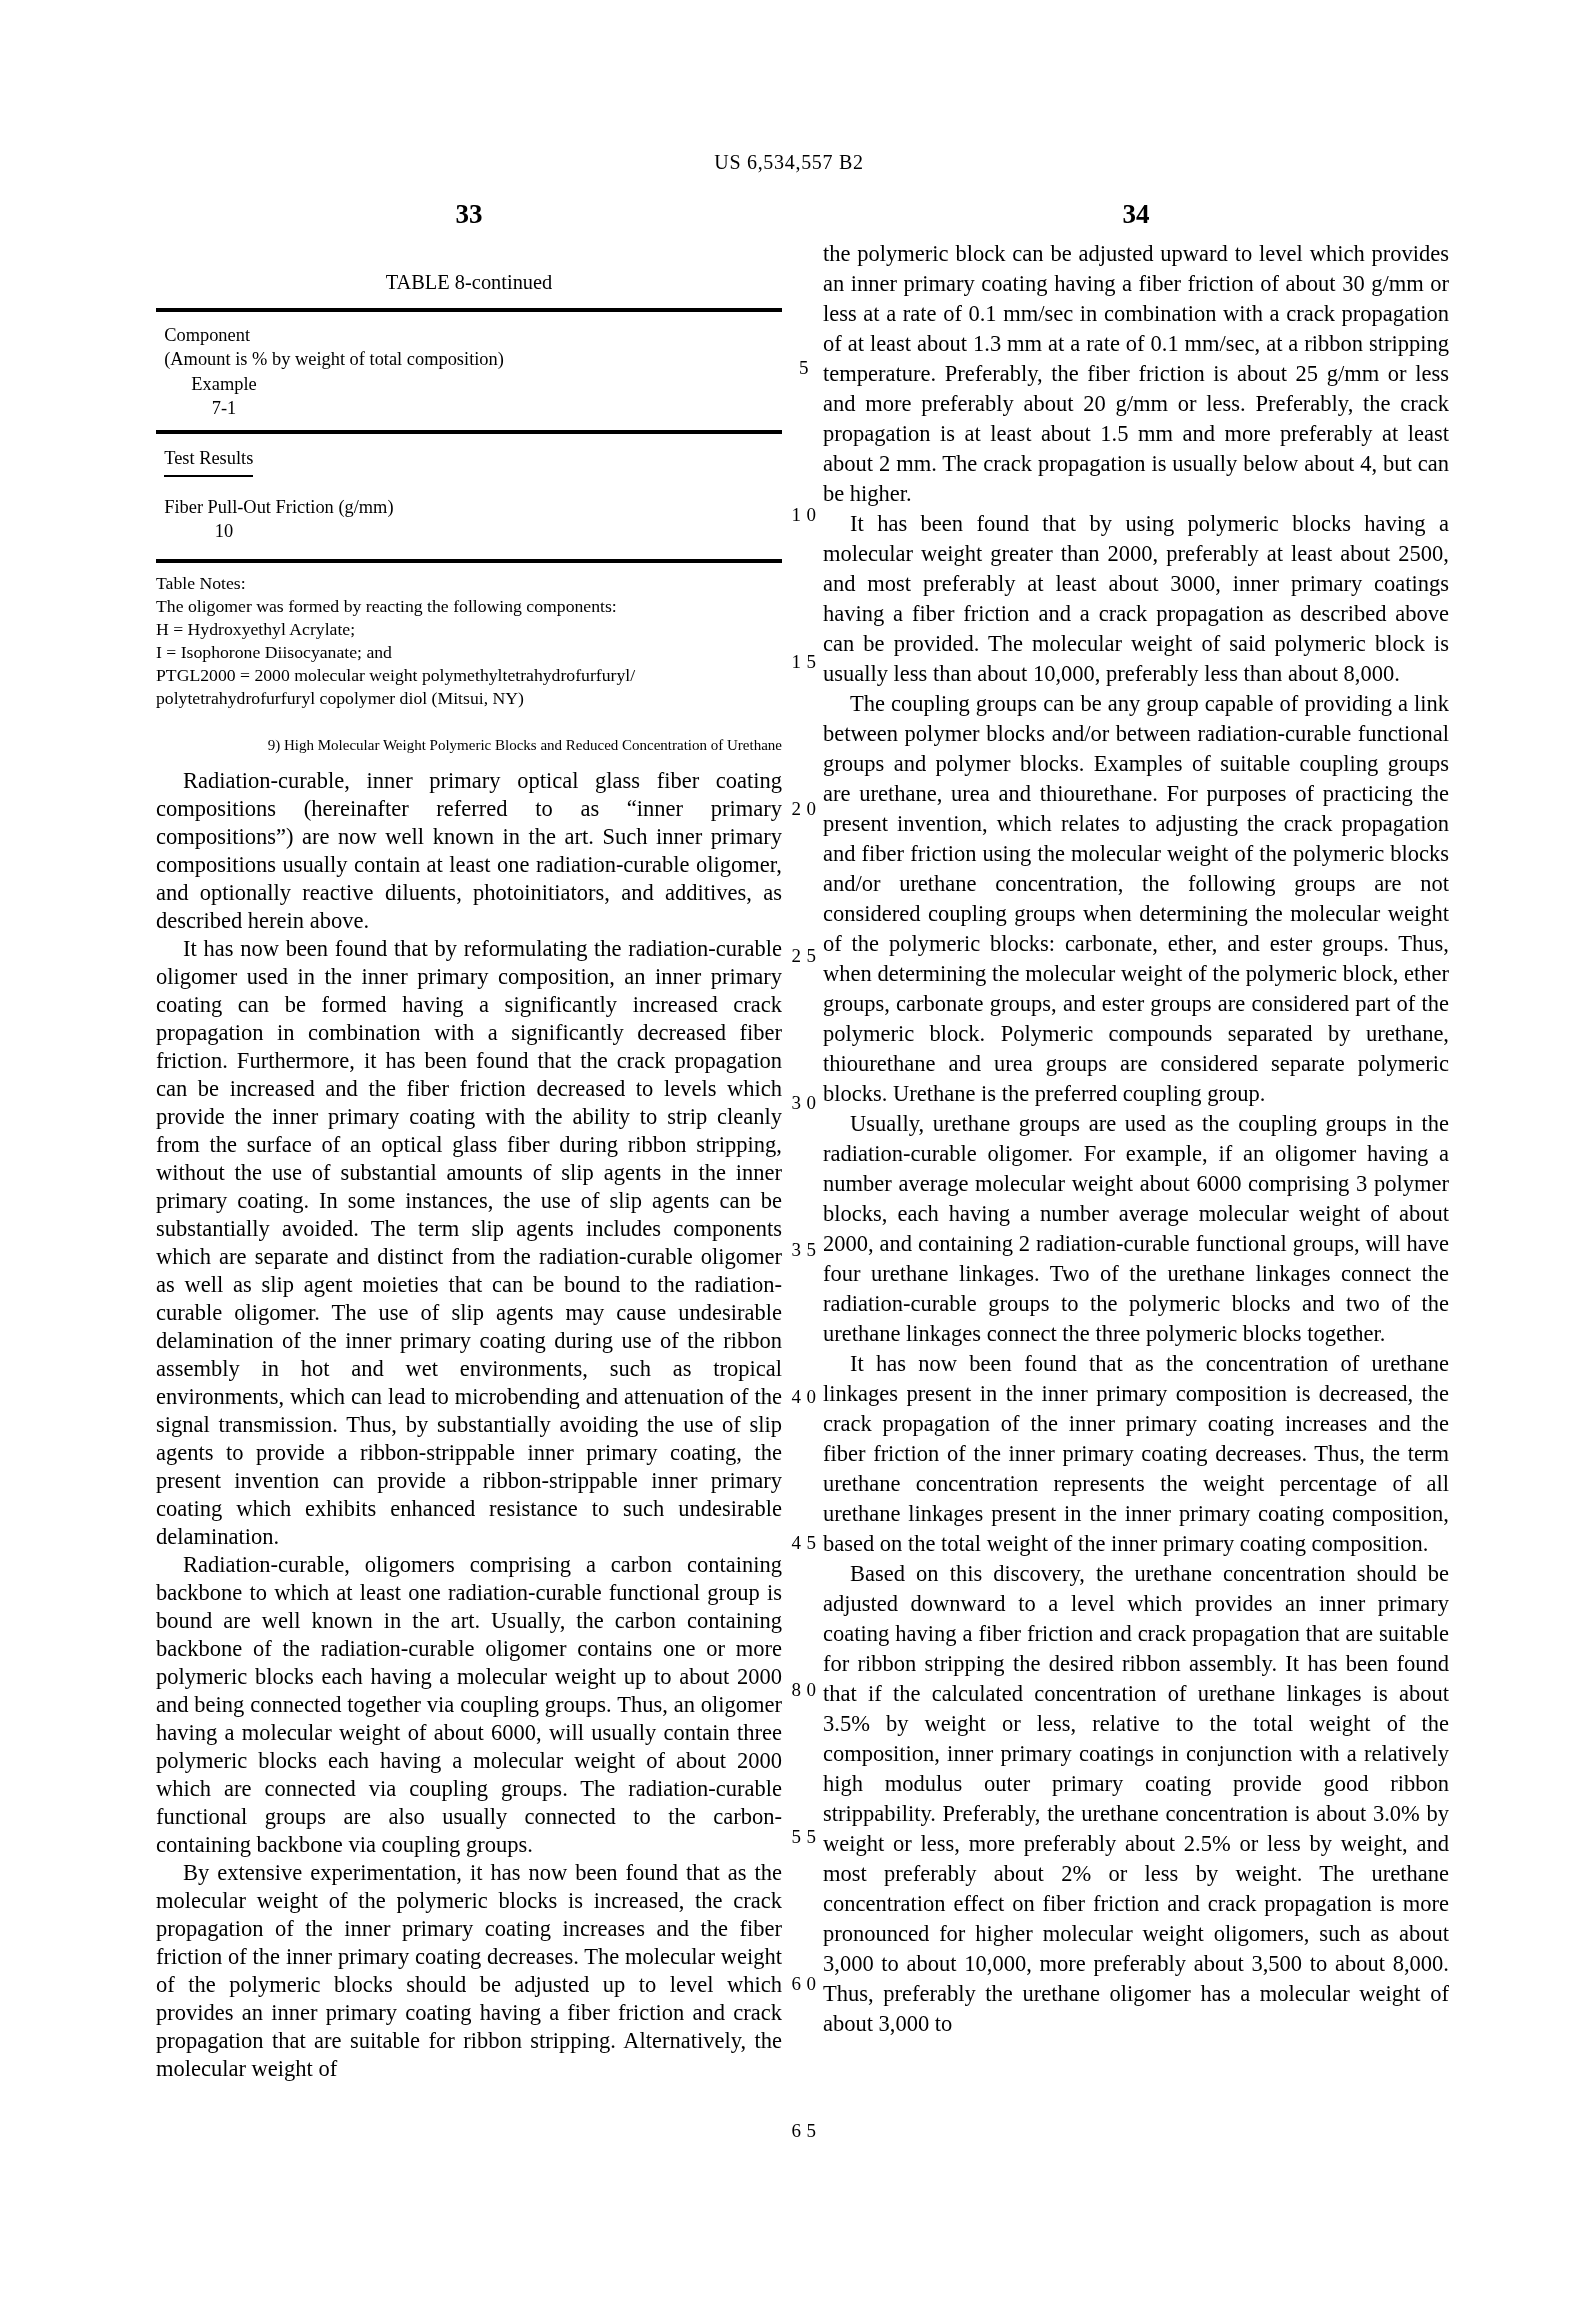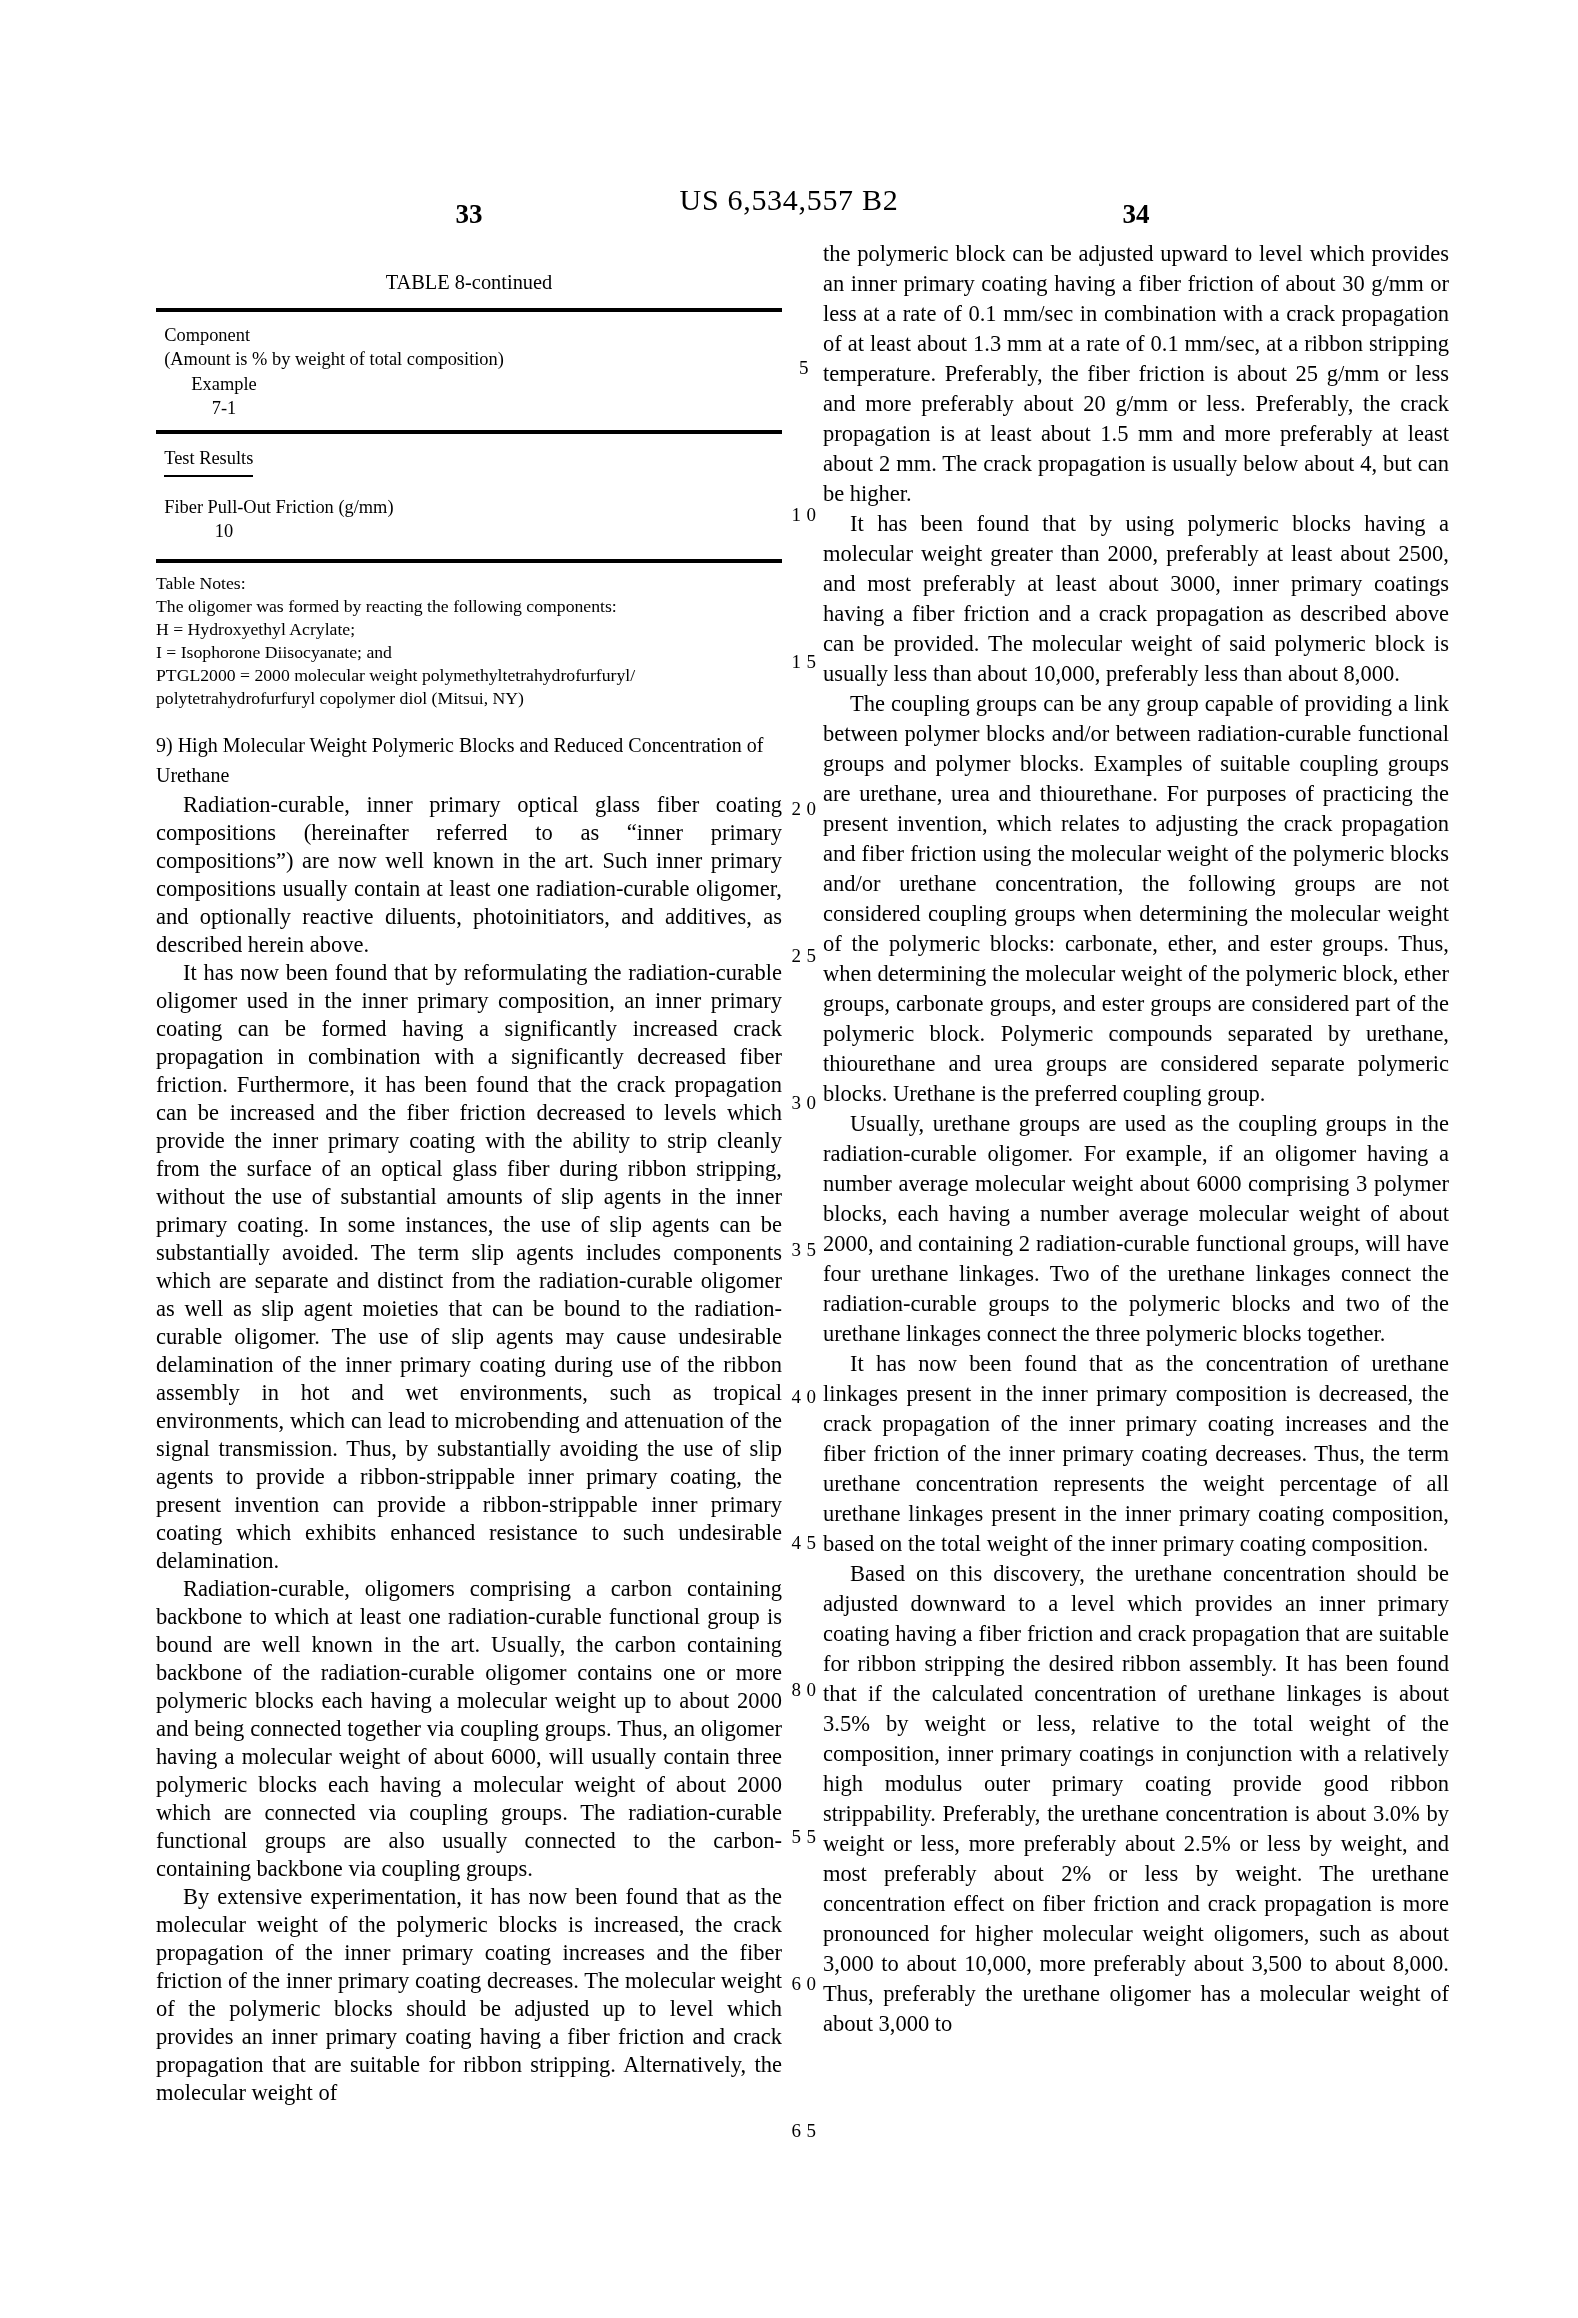--- a/index.html
+++ b/index.html
@@ -9,23 +9,22 @@
     height: 2319px;
     background: #ffffff;
     color: #000;
     font-family: "Liberation Serif", "DejaVu Serif", serif;
     overflow: hidden;
   }
   .patent-number {
     position: absolute;
     top: 151px; left: 0; width: 100%;
     text-align: center;
-    font-size: 30px;
+    font-size: 20px;
     letter-spacing: 0.7px;
-    margin-top: 32px;
   }
   .col-num {
     position: absolute;
     top: 199px;
     width: 626px;
     text-align: center;
     font-size: 27px;
     font-weight: bold;
   }
   .col-num-left  { left: 156px; }
@@ -69,24 +68,24 @@
   .tbl-body { padding-bottom: 15px; }
   .table-notes {
     margin-top: 9.5px;
     font-size: 17.7px;
     line-height: 23px;
     text-align: left;
   }
   
   .section-heading {
     margin-top: 20.4px;
-    margin-bottom: 1px;
-    font-size: 20px;
+    margin-bottom: 7px;
+    font-size: 15px;
     line-height: 30px;
-    text-align: left;
+    text-align: right;
   }
   p.body-par { margin: 0; text-indent: 27px; }
   p.body-par.no-indent { text-indent: 0; }
 
   
   .line-number {
     position: absolute;
     left: 774px;
     width: 65px;
     text-align: center;

